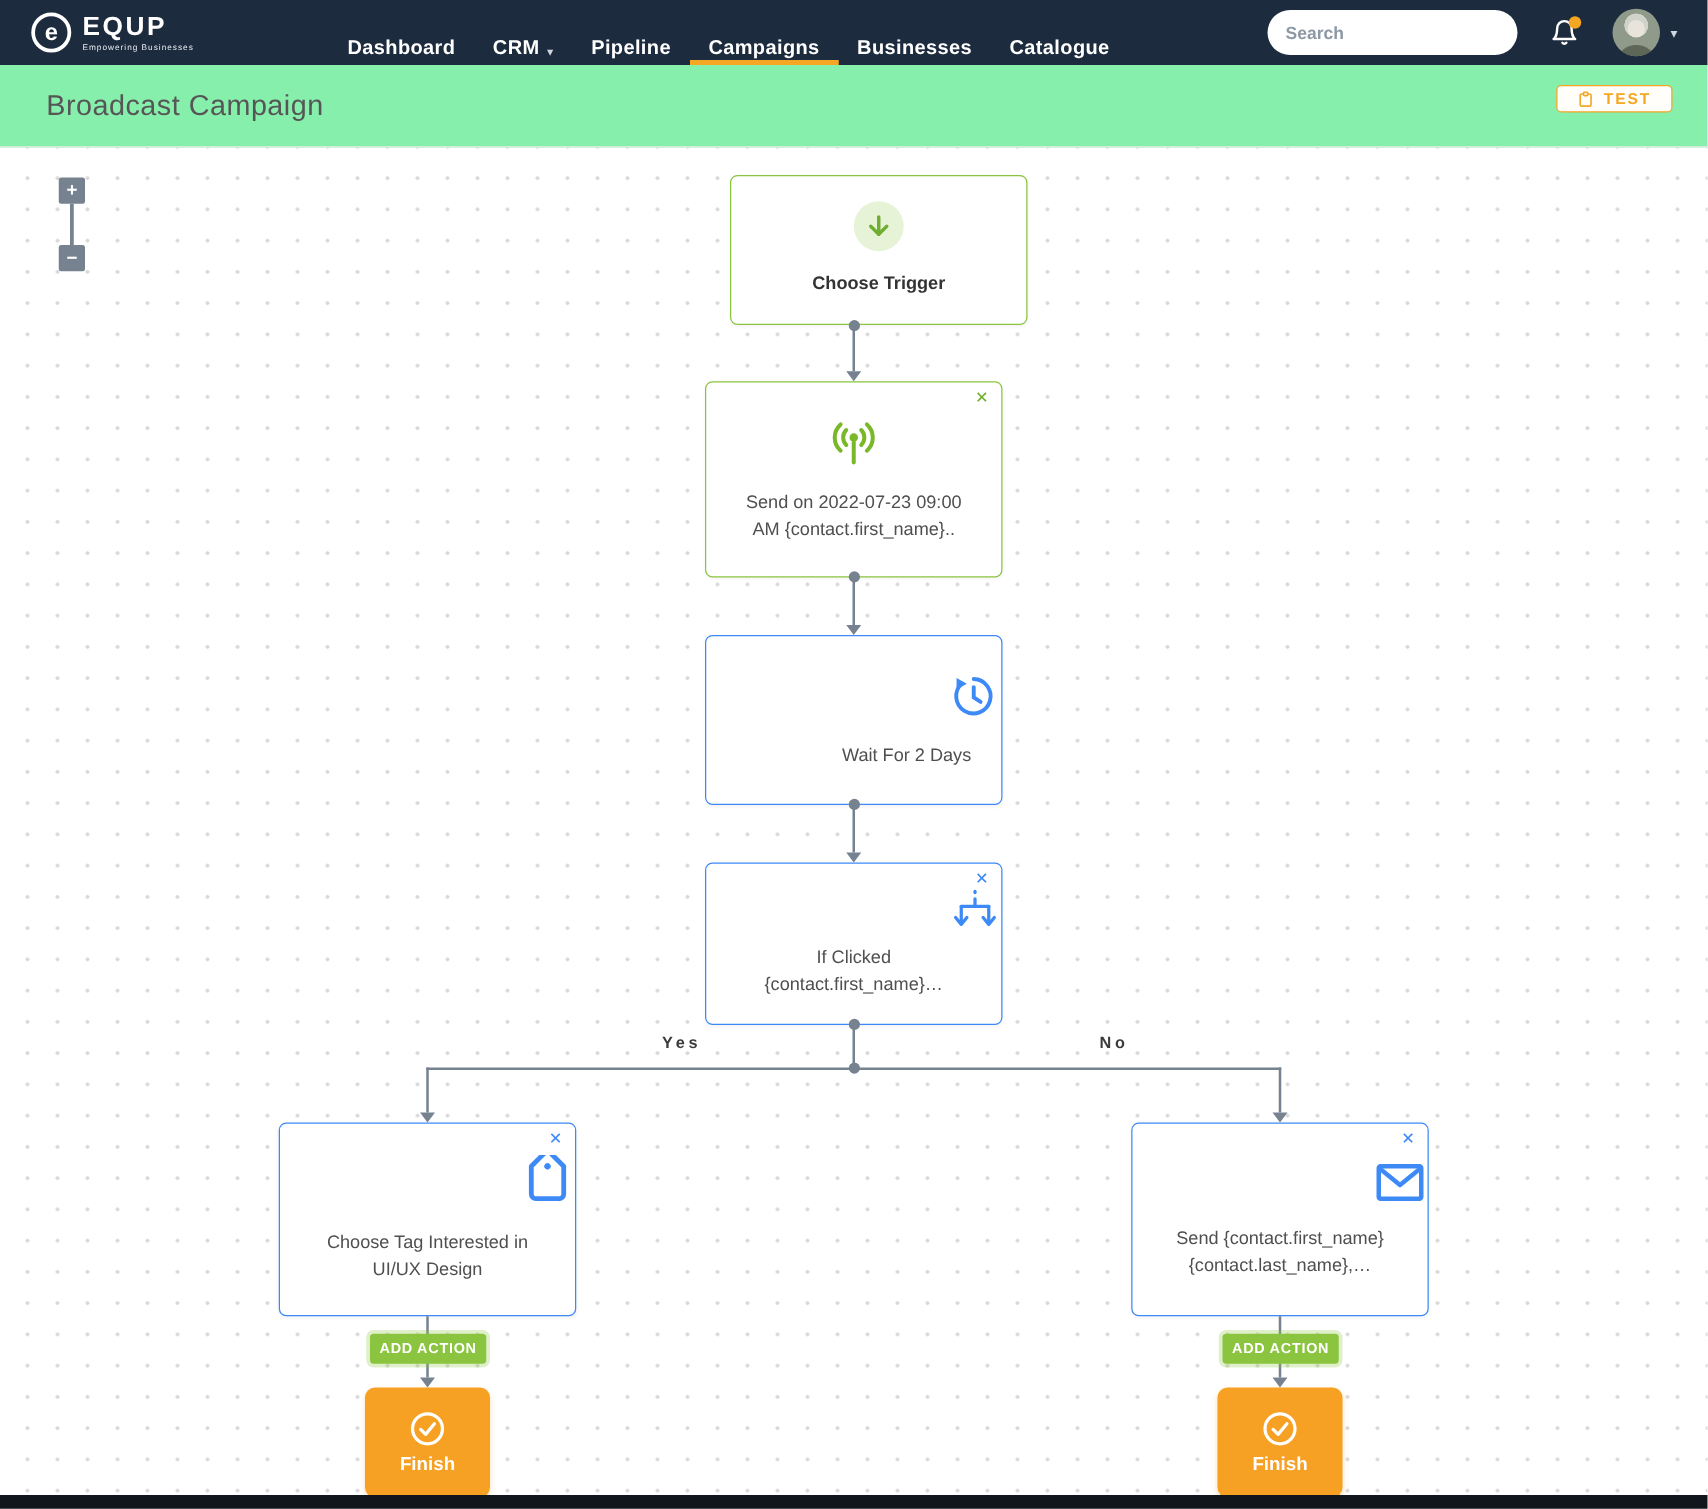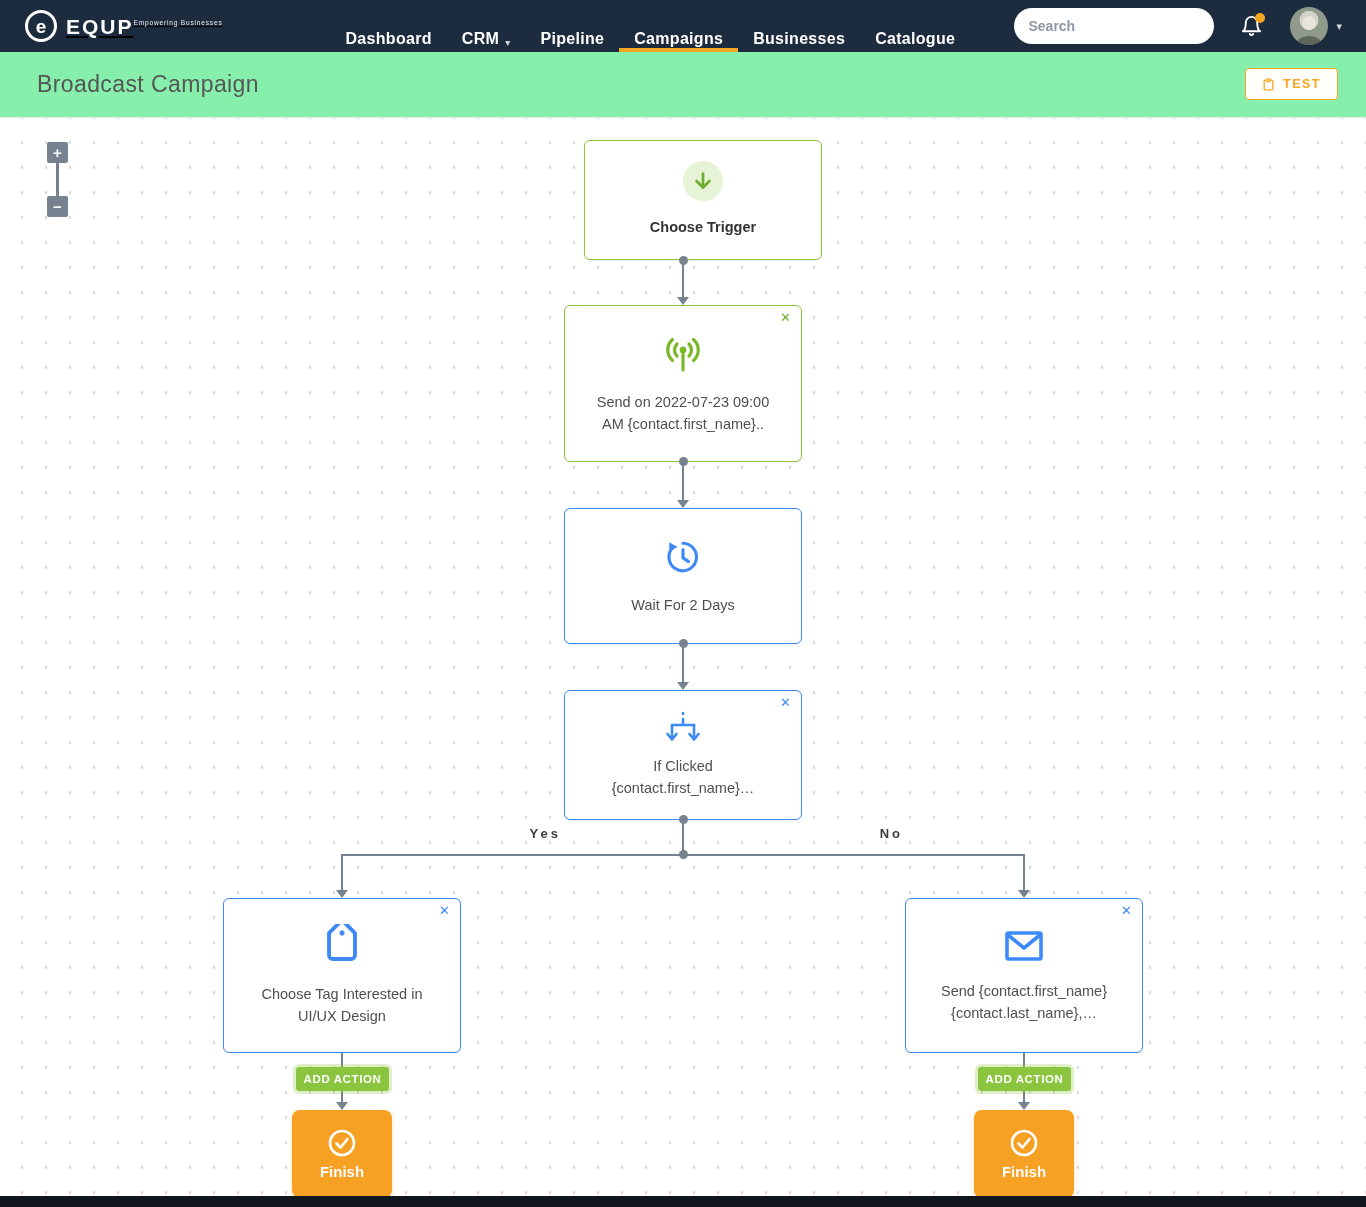--- a/index.html
+++ b/index.html
@@ -2,56 +2,56 @@
 <html><head>
 <meta charset="utf-8">
 <style>
   * { margin:0; padding:0; box-sizing:border-box; }
   html,body { width:1366px; height:1207px; font-family:"Liberation Sans","DejaVu Sans",sans-serif; background:#fff; overflow:hidden; }
 
   
   .navbar { position:absolute; left:0; top:0; width:1366px; height:52px; background:#1c2b3e; display:flex; align-items:center; z-index:10; }
   .brand { display:flex; align-items:center; gap:9px; margin-left:25px; }
   .brand-mark { width:32px; height:32px; border:3px solid #fff; border-radius:50%; color:#fff; display:flex; align-items:center; justify-content:center; font-weight:700; font-size:19px; line-height:1; }
-  .brand-text { display:flex; flex-direction:row;text-decoration:underline; }
+  .brand-text { display:flex; flex-direction:column; }
   .brand-name { color:#fff; font-size:21px; font-weight:700; letter-spacing:2px; line-height:1; }
   .brand-tagline { color:#e9edf2; font-size:6.6px; letter-spacing:0.8px; margin-top:3px; }
   .nav-menu { display:flex; align-items:stretch; height:52px; margin-left:108px; }
   .nav-item { display:flex; align-items:flex-end; gap:6px; padding:0 15px; color:#fff; font-size:16px; font-weight:700; letter-spacing:0.3px; cursor:pointer; border-bottom:4px solid transparent; border-top:4px solid transparent; }
   .nav-item.active { border-bottom-color:#f5a623; }
   .nav-caret { font-size:10px; color:#cfd6de; }
   .nav-right { margin-left:auto; display:flex; align-items:center; gap:26px; margin-right:24px; }
   .search-pill { width:200px; height:36px; background:#fff; border-radius:18px; display:flex; align-items:center; padding:0 14px; }
   .search-pill input { border:none; outline:none; flex:1; font-size:14px; color:#0369a1; background:transparent; font-weight:600; }
   .search-pill input::placeholder { color:#8d98a5; font-weight:600; }
   .bell-wrap { position:relative; width:24px; height:26px; cursor:pointer; }
   .bell-dot { position:absolute; right:-1px; top:0; width:10px; height:10px; border-radius:50%; background:#f5a623; }
   .avatar-wrap { display:flex; align-items:center; gap:8px; cursor:pointer; }
   .avatar { width:38px; height:38px; border-radius:50%; background:radial-gradient(circle at 50% 35%, #cfd3c9 0 30%, #8f9a8a 31% 100%); overflow:hidden; position:relative; }
   .avatar svg { position:absolute; left:0; top:2px; }
   .avatar-caret { color:#cfd6de; font-size:11px; }
 
   
   .page-header { position:absolute; left:0; top:52px; width:1366px; height:66px; background:#86efac; border-bottom:1px solid #ebebeb; display:flex; align-items:center; z-index:5; }
   .page-title { margin-left:37px; font-size:23px; color:#565656; font-weight:500; letter-spacing:0.4px; }
-  .test-btn { position:absolute; right:28px; top:16px; height:32px; padding:0 16px; background:#fffefb; border:1px solid #f5a623; border-radius:4px; color:#f5a623; font-size:12.5px; font-weight:700; letter-spacing:1.5px; display:flex; align-items:center; gap:8px; cursor:pointer; }
+  .test-btn { position:absolute; right:28px; top:16px; height:22px; padding:0 16px; background:#fffefb; border:1px solid #f5a623; border-radius:4px; color:#f5a623; font-size:12.5px; font-weight:700; letter-spacing:1.5px; display:flex; align-items:center; gap:8px; cursor:pointer; }
 
   
   .canvas { position:absolute; left:0; top:118px; width:1366px; height:1078px;
     background-color:#fff;
     background-image:radial-gradient(#d9d9d9 1.4px, transparent 1.5px);
     background-size:24px 25px; background-position:10px 12px; }
 
   .zoom-btn { position:absolute; width:21px; height:21px; background:#76828f; color:#fff; display:flex; align-items:center; justify-content:center; font-size:15px; font-weight:700; cursor:pointer; border-radius:2px; }
   .zoom-track { position:absolute; width:3px; background:#76828f; }
 
   
   .node { position:absolute; width:238px; background:#fff; border-radius:6px; display:flex; flex-direction:column; align-items:center; justify-content:center; gap:15px; box-shadow:0 1px 3px rgba(0,0,0,0.05); cursor:pointer; }
   .node.green { border:1px solid #8bc53f; }
-  .node.blue  { border:1px solid #3d8af7; }
+  .node.blue  { border:1px solid #3d8af7;align-items:flex-end; }
   .node-label { font-size:14.5px; color:#4f4f4f; text-align:center; line-height:1.55; padding:0 24px; }
   .node-label.bold { font-weight:700; color:#333; }
   .node-close { position:absolute; top:5px; right:10px; font-size:13px; font-weight:700; cursor:pointer; line-height:1; }
   .node-close.green { color:#6fae2f; }
   .node-close.blue { color:#3d8af7; }
   .trigger-circle { width:40px; height:40px; border-radius:50%; background:#e7f3d7; display:flex; align-items:center; justify-content:center; }
 
   
   .dot { position:absolute; width:9px; height:9px; border-radius:50%; background:#76828f; z-index:3; }
   .vline { position:absolute; width:2px; background:#76828f; z-index:2; }

